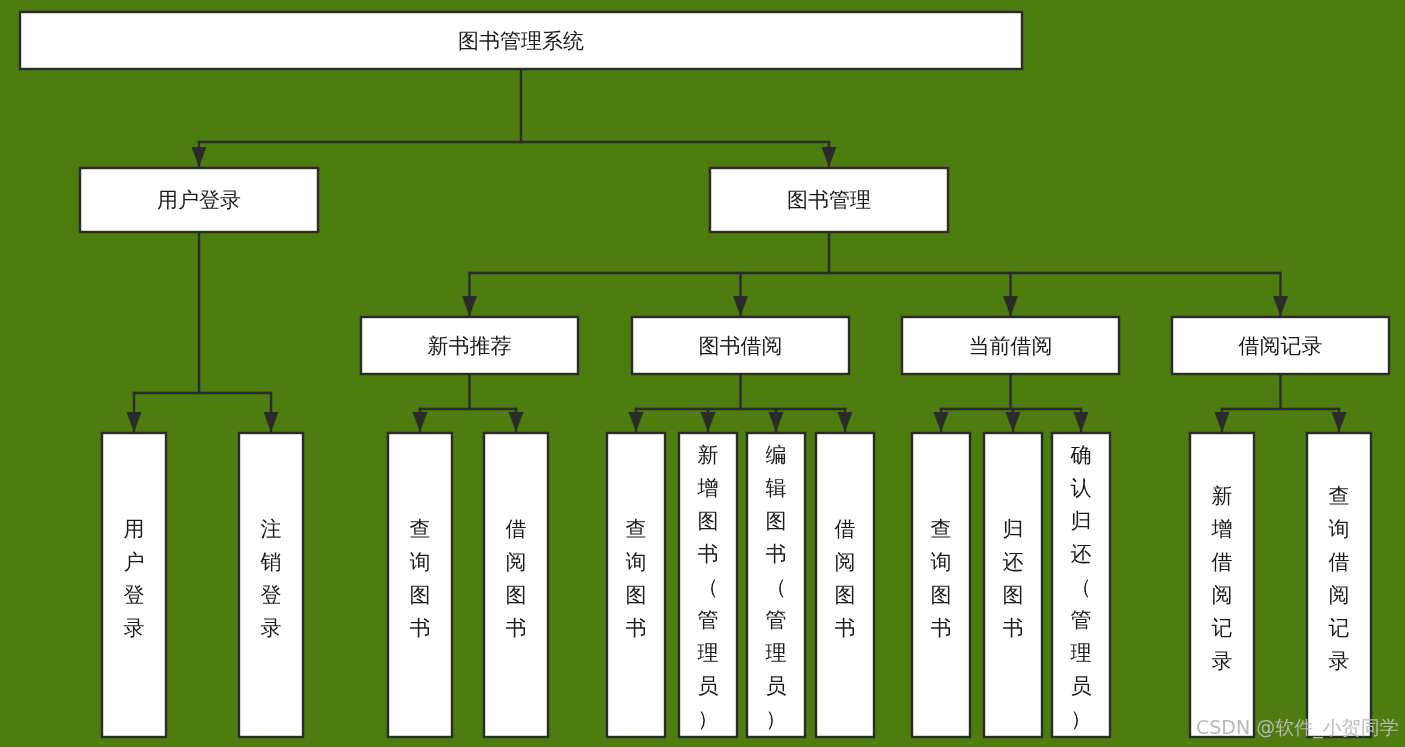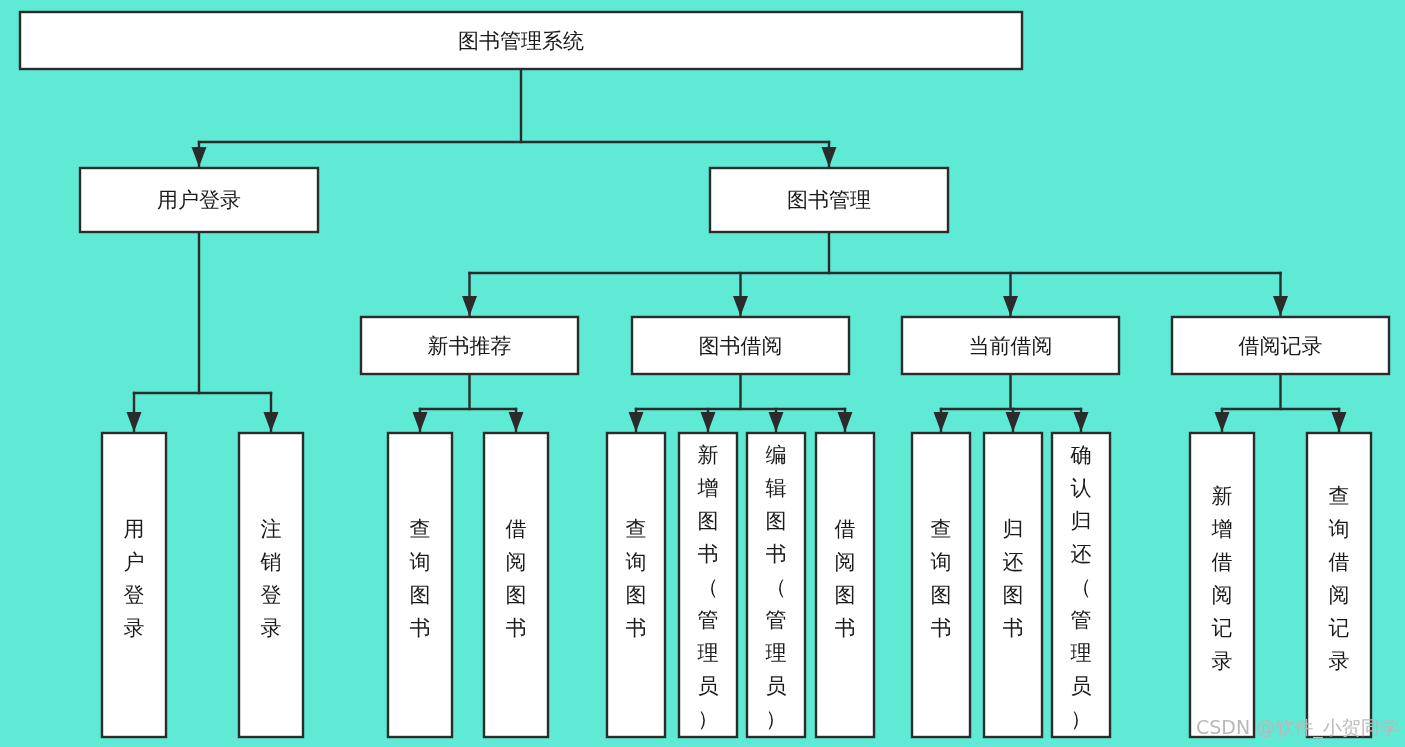--- a/index.html
+++ b/index.html
@@ -7,21 +7,21 @@
     padding: 0;
     background: #ffffff;
   }
   body {
     font-family: "DejaVu Sans", "Liberation Sans", sans-serif;
   }
   #diagram-root {
     position: relative;
     width: 1405px;
     height: 747px;
-    background: #5eead4;
+    background: #4d7c0f;
     overflow: hidden;
   }
   svg#flow {
     position: absolute;
     left: 0;
     top: 0;
     width: 1405px;
     height: 747px;
     display: block;
   }

